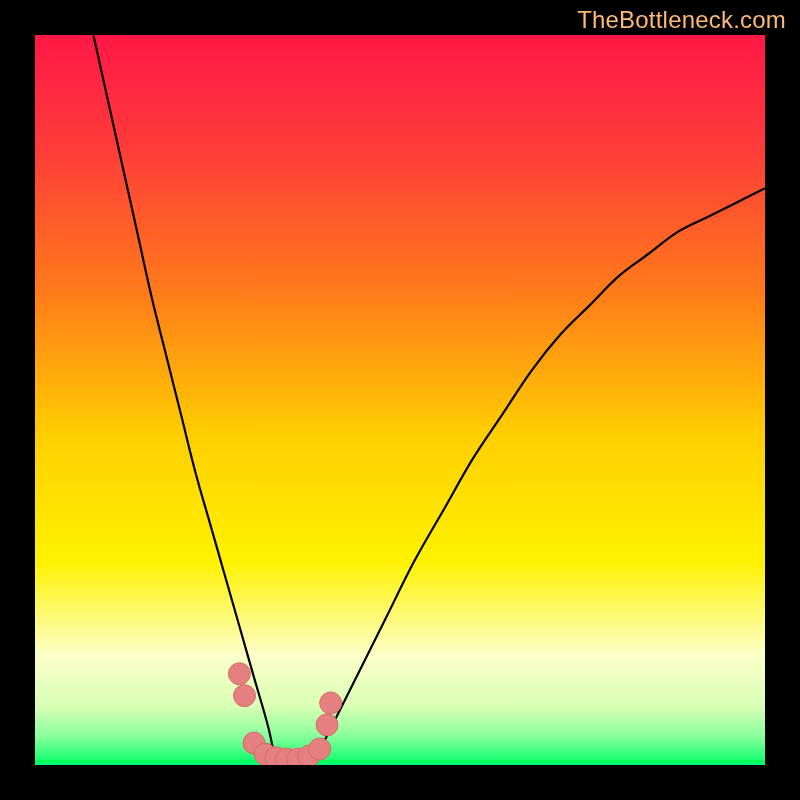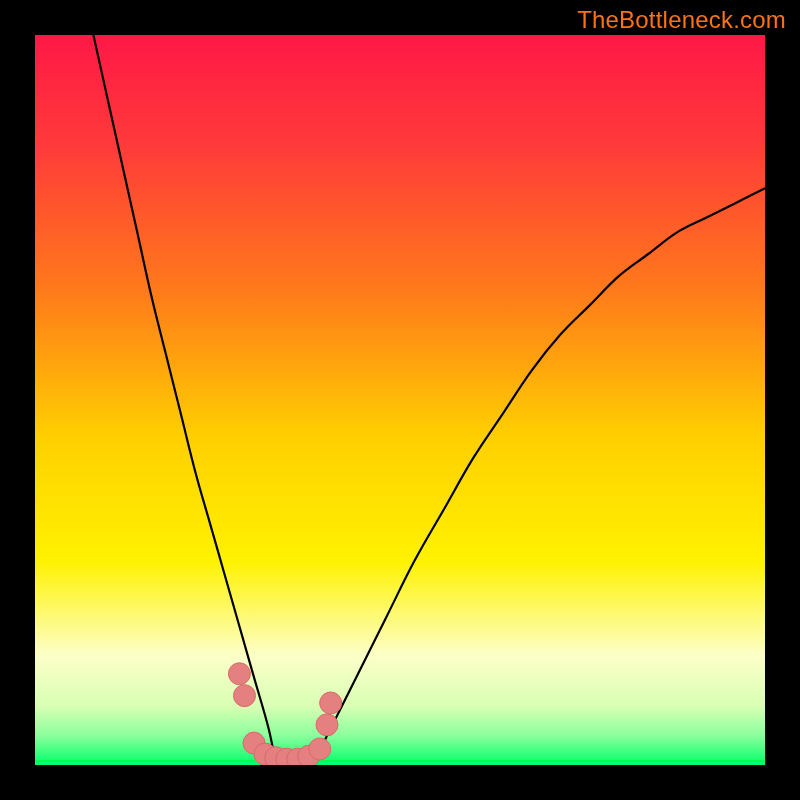--- a/index.html
+++ b/index.html
@@ -14,21 +14,21 @@
   .frame {
     position: relative;
     width: 800px;
     height: 800px;
     background: #000;
   }
   .watermark {
     position: absolute;
     top: 6px;
     right: 14px;
-    color: #f97316;
+    color: #fdba74;
     font-size: 24px;
     font-weight: 500;
     letter-spacing: 0.2px;
     z-index: 10;
   }
   .plot-wrap {
     position: absolute;
     left: 35px;
     top: 35px;
     width: 730px;

